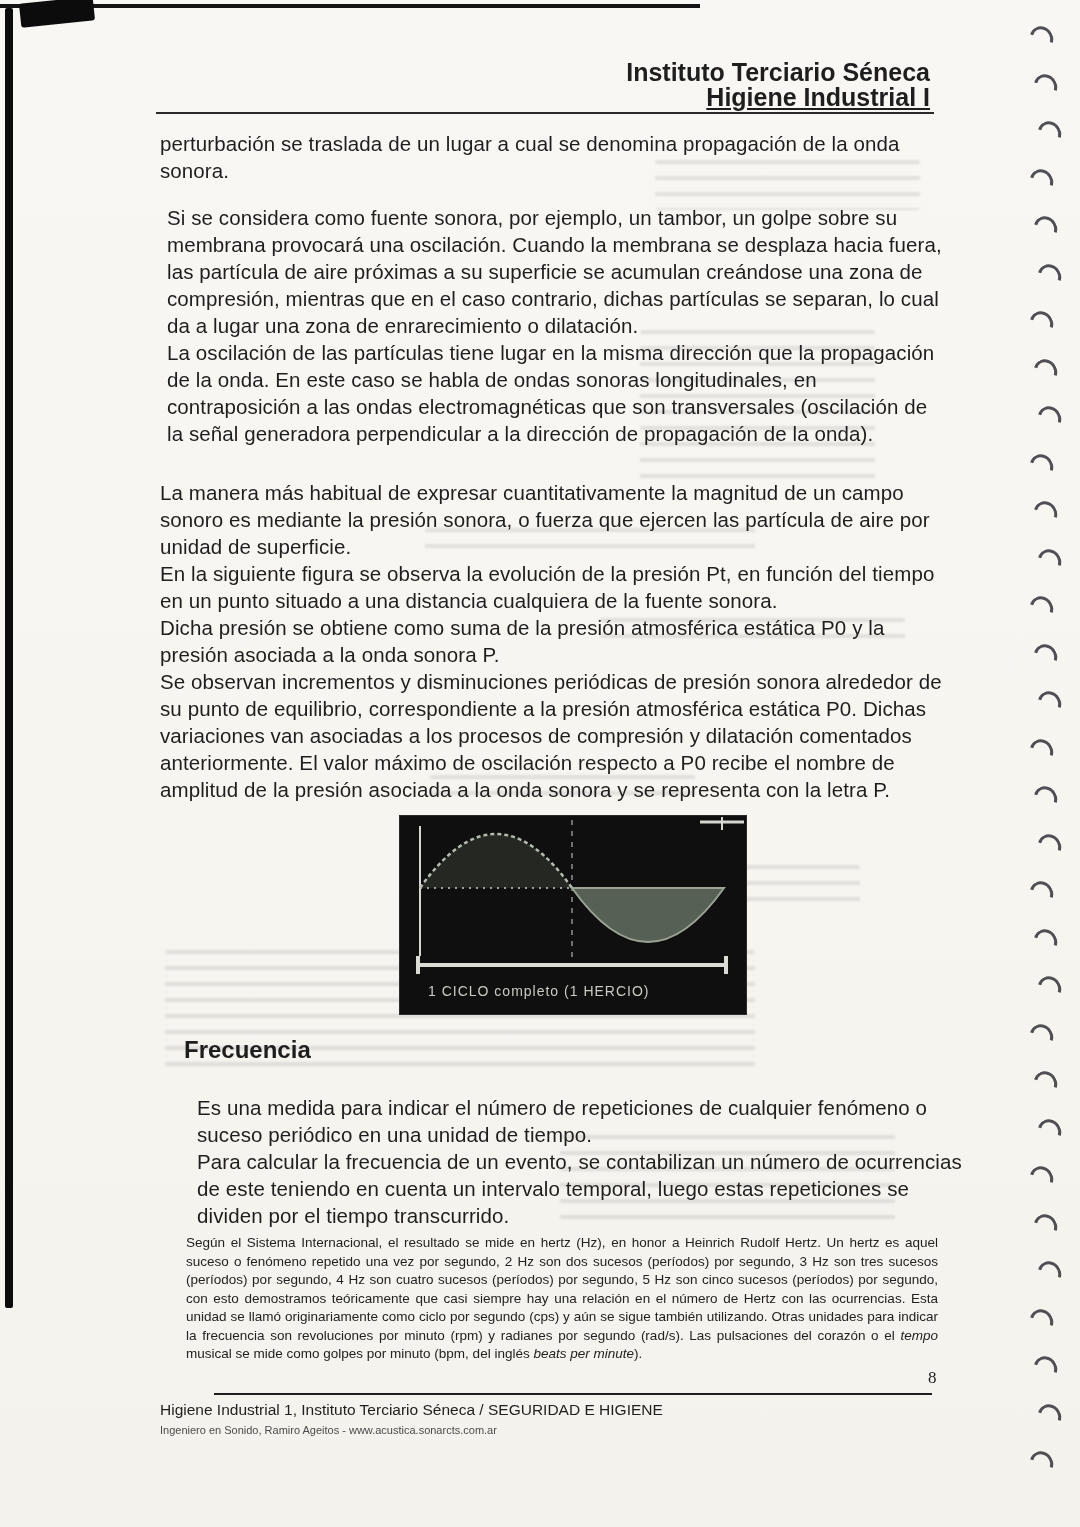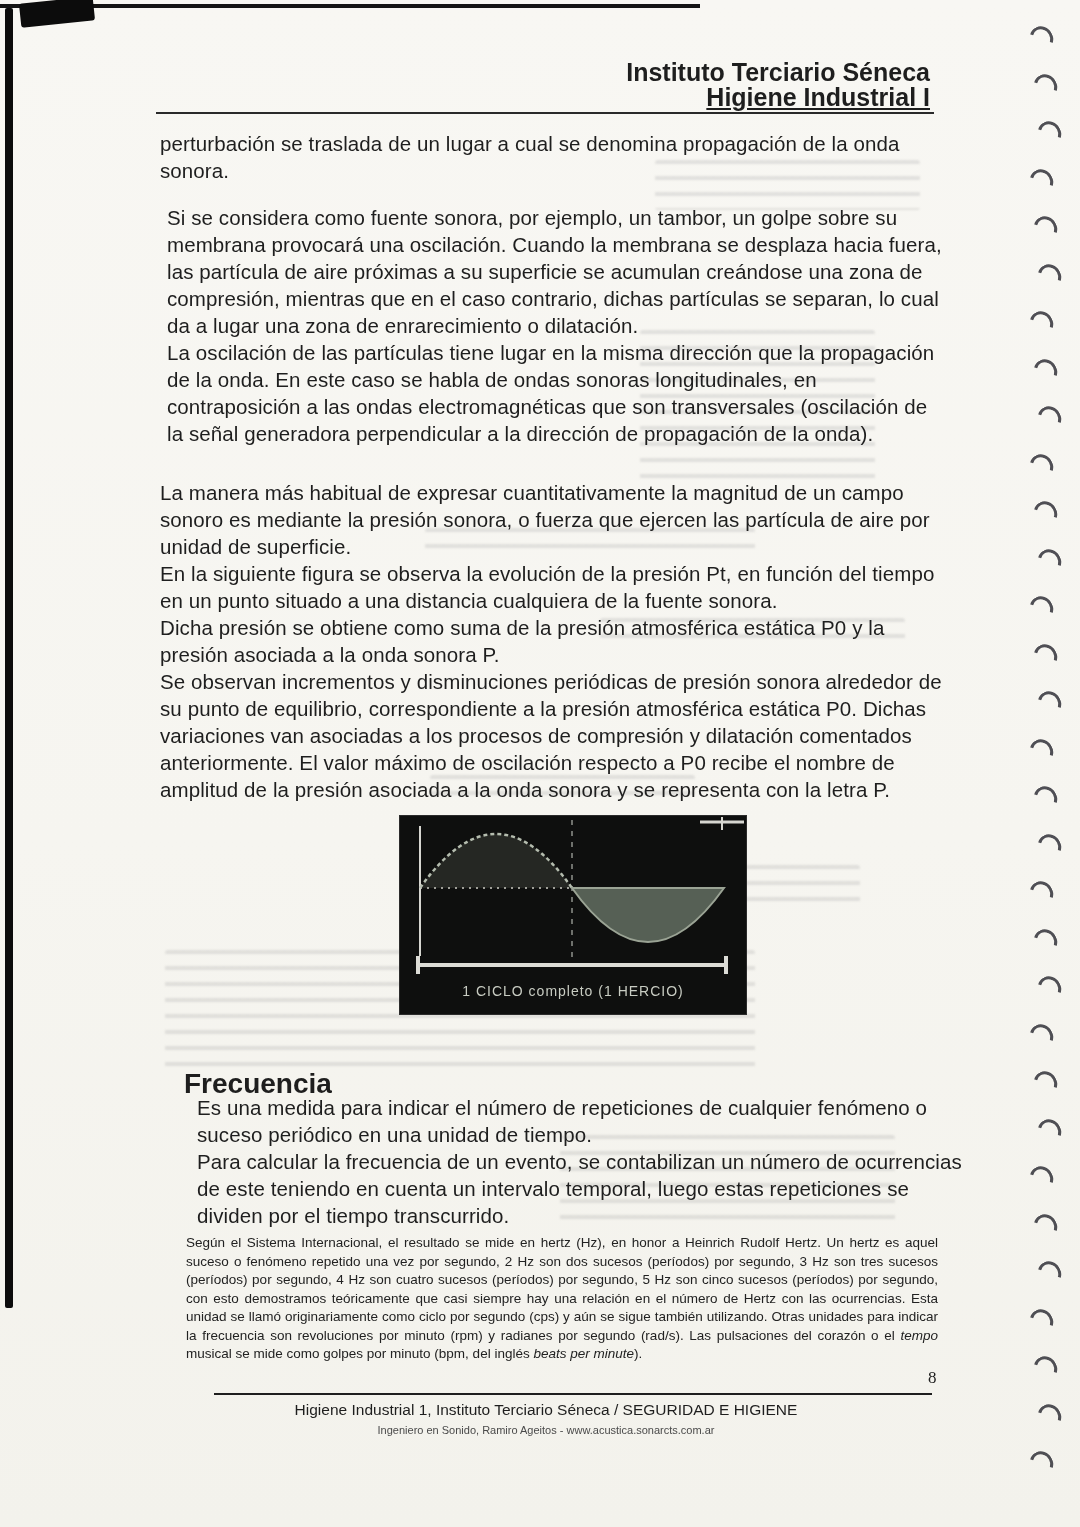--- a/index.html
+++ b/index.html
@@ -23,39 +23,39 @@
     filter:blur(1.3px); border-radius:3px;
   }
   
   .header { position:absolute; top:60px; left:158px; width:772px; text-align:right; font-weight:bold; font-size:25px; line-height:25px; }
   .header .underlined { text-decoration:underline; }
   .header-rule { position:absolute; top:112px; left:156px; width:778px; border-top:2px solid #2a2a2a; }
   .para { position:absolute; font-size:20.5px; line-height:27px; white-space:pre-line; letter-spacing:.1px; }
   #p1 { top:130px; left:160px; width:782px; }
   #p2 { top:204px; left:167px; width:782px; }
   #p3 { top:479px; left:160px; width:782px; }
-  .section-heading { position:absolute; top:1068px; left:184px; font-size:28px; font-weight:bold; }
+  .section-heading { position:absolute; top:1036px; left:184px; font-size:24px; font-weight:bold; }
   #freq-body { top:1094px; left:197px; width:778px; }
   .fine-print {
     position:absolute; top:1234px; left:186px; width:752px;
     font-size:13.5px; line-height:18.5px; text-align:justify; color:#222;
   }
   .fine-print .it { font-style:italic; }
   .footer-rule { position:absolute; top:1393px; left:214px; width:718px; border-top:2px solid #1e1e1e; }
   .page-number { position:absolute; top:1368px; left:928px; font-size:17px; font-family:"Liberation Serif", serif; }
-  .footer { position:absolute; top:1401px; left:160px; width:772px; text-align:center; }
+  .footer { position:absolute; top:1401px; left:160px; width:772px; text-align:left; }
   .footer-line1 { font-size:15.5px; }
   .footer-line2 { font-size:11px; color:#4a4a4a; margin-top:5px; }
   
   .figure { position:absolute; left:400px; top:816px; width:346px; height:198px; background:#0e0f0e; box-shadow:0 0 0 1px #2b2b2b; }
   .figure svg { display:block; }
   .bracket { position:absolute; left:16px; right:18px; top:147px; height:4px; background:#dcdcd6; }
   .bracket::before, .bracket::after { content:""; position:absolute; width:4px; height:18px; background:#dcdcd6; top:-7px; }
   .bracket::before { left:0; } .bracket::after { right:0; }
-  .fig-caption { position:absolute; left:0; right:0; top:167px; text-align:center; color:#c8ccc2; font-size:14px; letter-spacing:1px; }
+  .fig-caption { position:absolute; left:0; right:0; top:167px; color:#c8ccc2; font-size:14px; letter-spacing:1px;padding-left:28px; }
 </style>
 </head>
 <body>
 
 <div class="page">
 
   <div class="edge-top"></div>
   <div class="corner-blob"></div>
   <div class="edge-left"></div>
   <div id="spiral-column">

